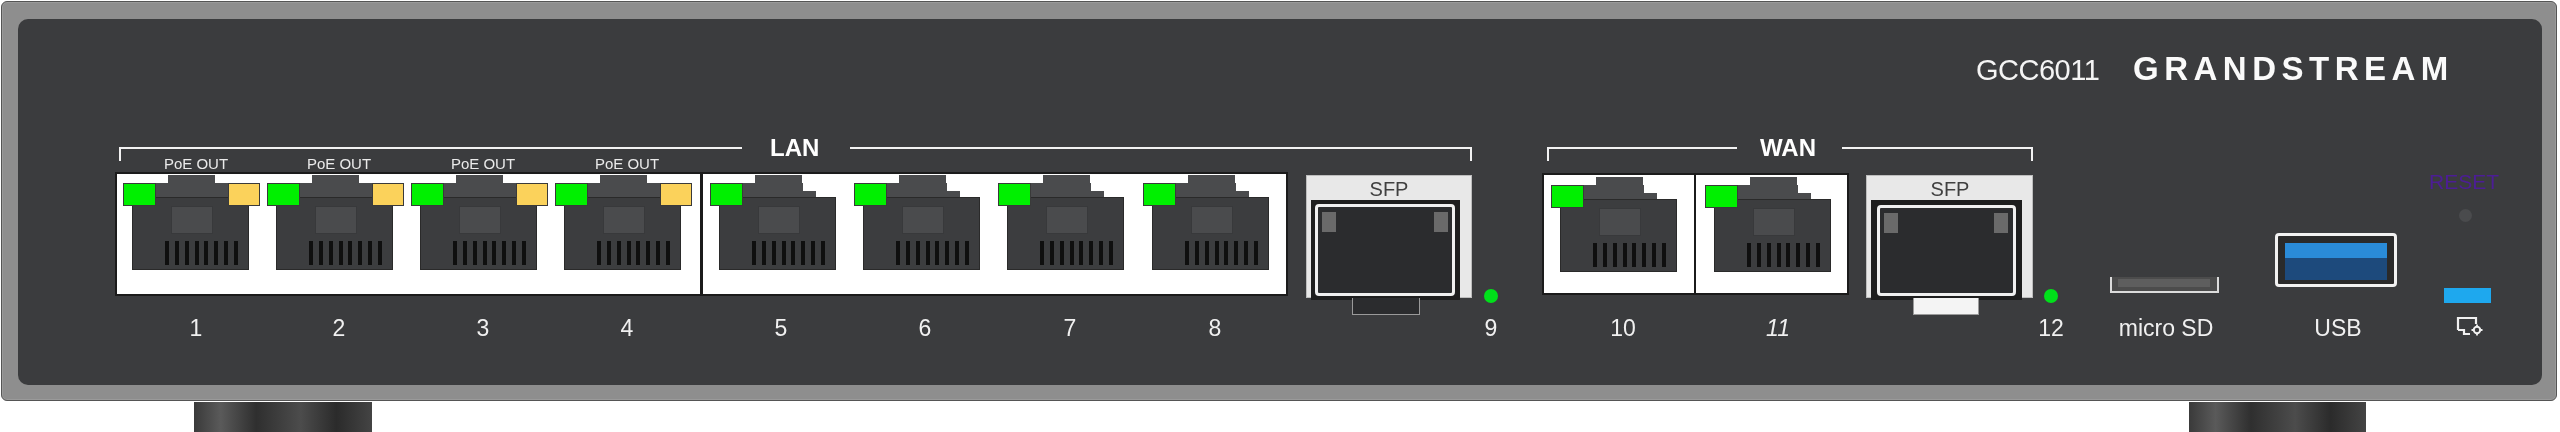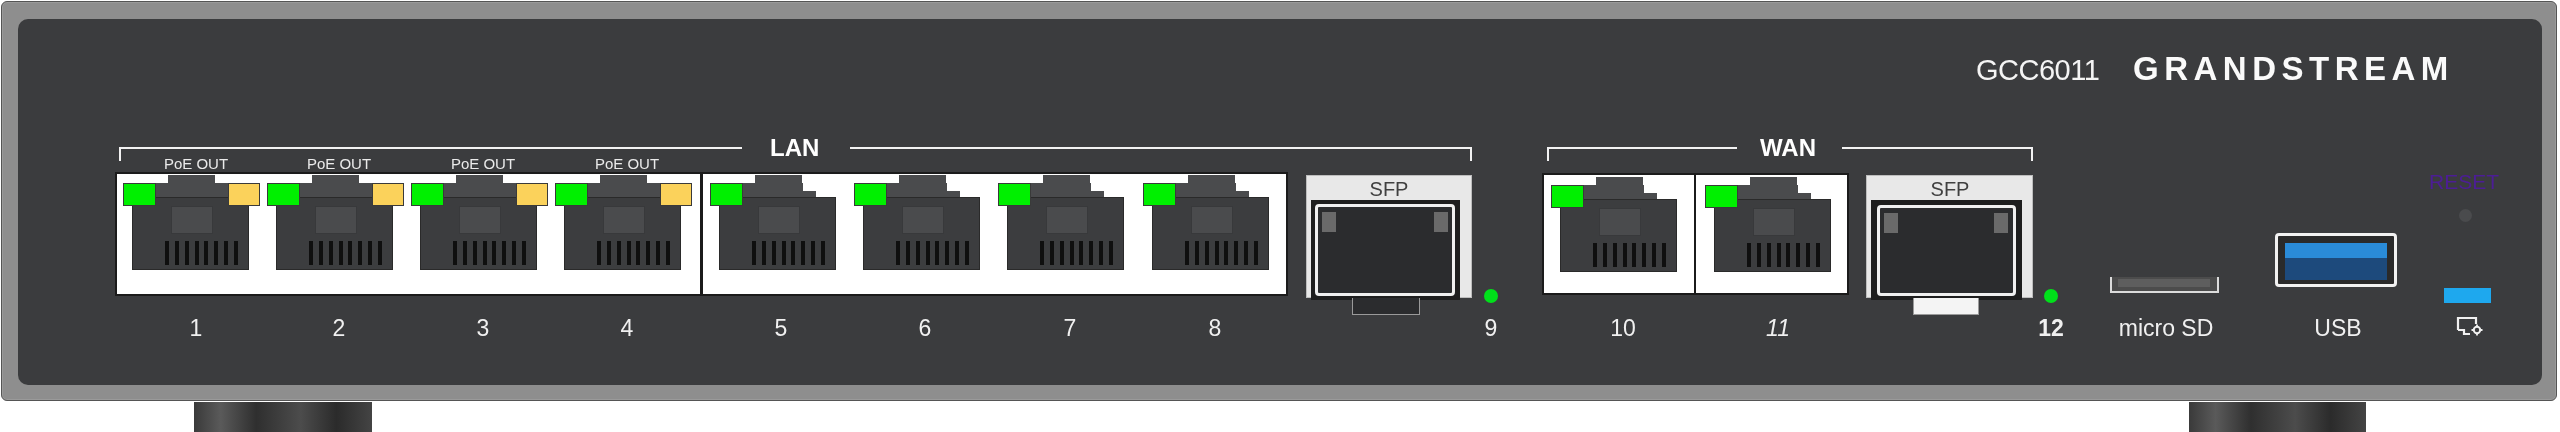--- a/index.html
+++ b/index.html
@@ -285,21 +285,21 @@
 <div class="abs txt num" style="left:339px;top:317px;">2</div>
 <div class="abs txt num" style="left:483px;top:317px;">3</div>
 <div class="abs txt num" style="left:627px;top:317px;">4</div>
 <div class="abs txt num" style="left:781px;top:317px;">5</div>
 <div class="abs txt num" style="left:925px;top:317px;">6</div>
 <div class="abs txt num" style="left:1070px;top:317px;">7</div>
 <div class="abs txt num" style="left:1215px;top:317px;">8</div>
 <div class="abs txt num" style="left:1491px;top:317px;">9</div>
 <div class="abs txt num" style="left:1623px;top:317px;">10</div>
 <div class="abs txt num" style="left:1778px;top:317px;font-style:italic;">11</div>
-<div class="abs txt num" style="left:2051px;top:317px;font-weight:bold;">12</div>
+<div class="abs txt num" style="left:2051px;top:317px;">12</div>
 
 <div class="abs sd-slot" style="left:2110px;top:277px;width:109px;height:16px;"></div>
 <div class="abs" style="left:2118px;top:279px;width:92px;height:8px;background:#5e5e5e;"></div>
 <div class="abs txt num" style="left:2166px;top:317px;">micro SD</div>
 
 <div class="abs usb" style="left:2275px;top:233px;width:122px;height:54px;"></div>
 <div class="abs usb-blue" style="left:2285px;top:243px;width:102px;height:15px;"></div>
 <div class="abs usb-navy" style="left:2285px;top:258px;width:102px;height:22px;"></div>
 <div class="abs txt num" style="left:2338px;top:317px;">USB</div>
 

